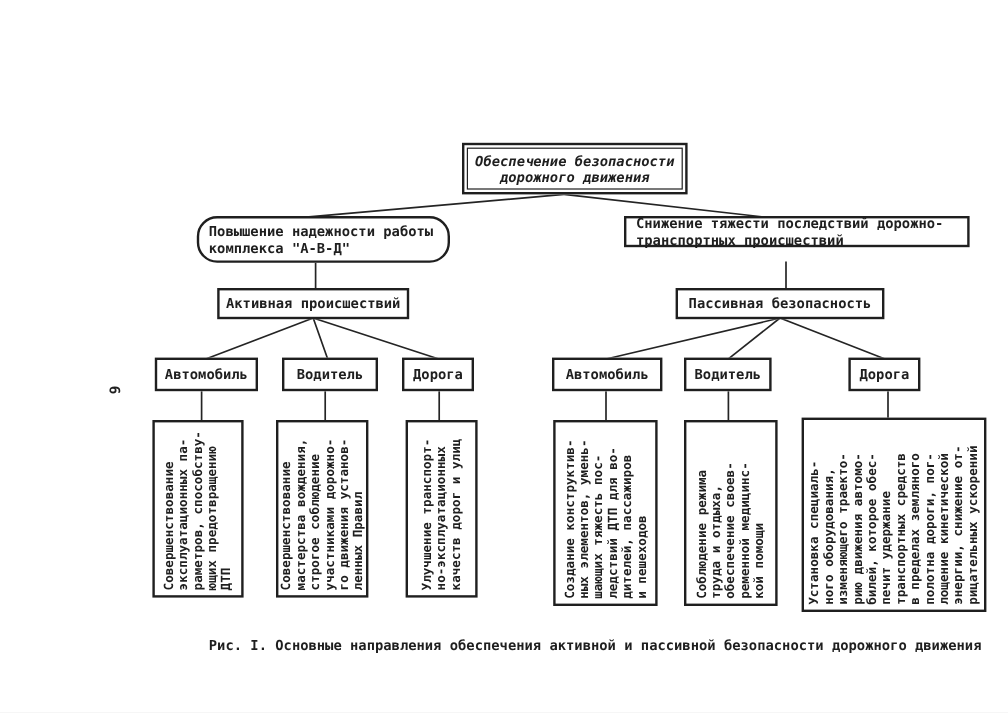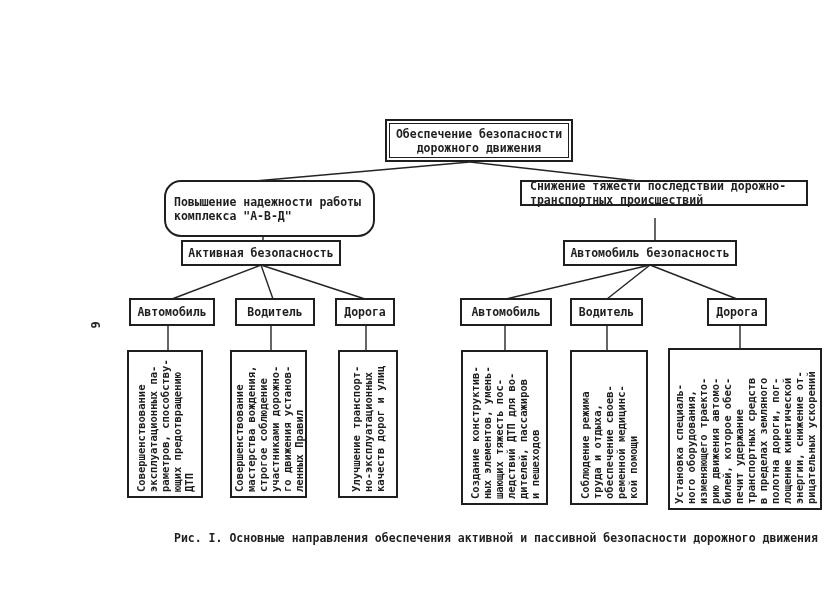--- a/index.html
+++ b/index.html
@@ -25,20 +25,21 @@
     white-space: pre-line;
   }
   .box.leftalign { justify-content: flex-start; padding-left: 8px; text-align: left; }
   .box.center { text-align: center; }
 
   .rootbox {
     position: absolute;
     border: 2px solid var(--ink);
     background: var(--paper);
     padding: 2px;
+    font-style: italic;
   }
   .rootbox .inner2 {
     width: 100%; height: 100%;
     border: 1.5px solid var(--ink);
     display: flex; align-items: center; justify-content: center;
     font-weight: bold; font-size: 11.5px; line-height: 14px;
     text-align: center; white-space: pre-line;
   }
 
   .vbox {
@@ -91,27 +92,27 @@
     <line x1="740" y1="326" x2="740" y2="349"></line>
   </svg>
 
   <div class="pagenum" style="left:92px; top:318px;">9</div>
 
   <div class="rootbox" style="left:385px; top:119px; width:188px; height:43px;">
     <div class="inner2">Обеспечение безопасности
 дорожного движения</div>
   </div>
 
-  <div class="box leftalign" style="left:164px; top:180px; width:211px; height:57px;border-radius:17px;">Повышение надежности работы
+  <div class="box leftalign" style="left:164px; top:180px; width:211px; height:39px;border-radius:17px;">Повышение надежности работы
 комплекса "А-В-Д"</div>
   <div class="box leftalign" style="left:520px; top:180px; width:288px; height:26px;">Снижение тяжести последствий дорожно-
 транспортных происшествий</div>
 
-  <div class="box center" style="left:181px; top:240px; width:160px; height:26px;">Активная безопасность</div>
-  <div class="box center" style="left:563px; top:240px; width:174px; height:26px;">Автомобиль безопасность</div>
+  <div class="box center" style="left:181px; top:240px; width:160px; height:26px;">Активная происшествий</div>
+  <div class="box center" style="left:563px; top:240px; width:174px; height:26px;">Пассивная безопасность</div>
 
   <div class="box center" style="left:129px; top:298px; width:86px; height:28px;">Автомобиль</div>
   <div class="box center" style="left:235px; top:298px; width:80px; height:28px;">Водитель</div>
   <div class="box center" style="left:335px; top:298px; width:60px; height:28px;">Дорога</div>
 
   <div class="box center" style="left:460px; top:298px; width:92px; height:28px;">Автомобиль</div>
   <div class="box center" style="left:570px; top:298px; width:73px; height:28px;">Водитель</div>
   <div class="box center" style="left:707px; top:298px; width:60px; height:28px;">Дорога</div>
 
   <div class="vbox" style="left:127px; top:350px; width:76px; height:148px;">

